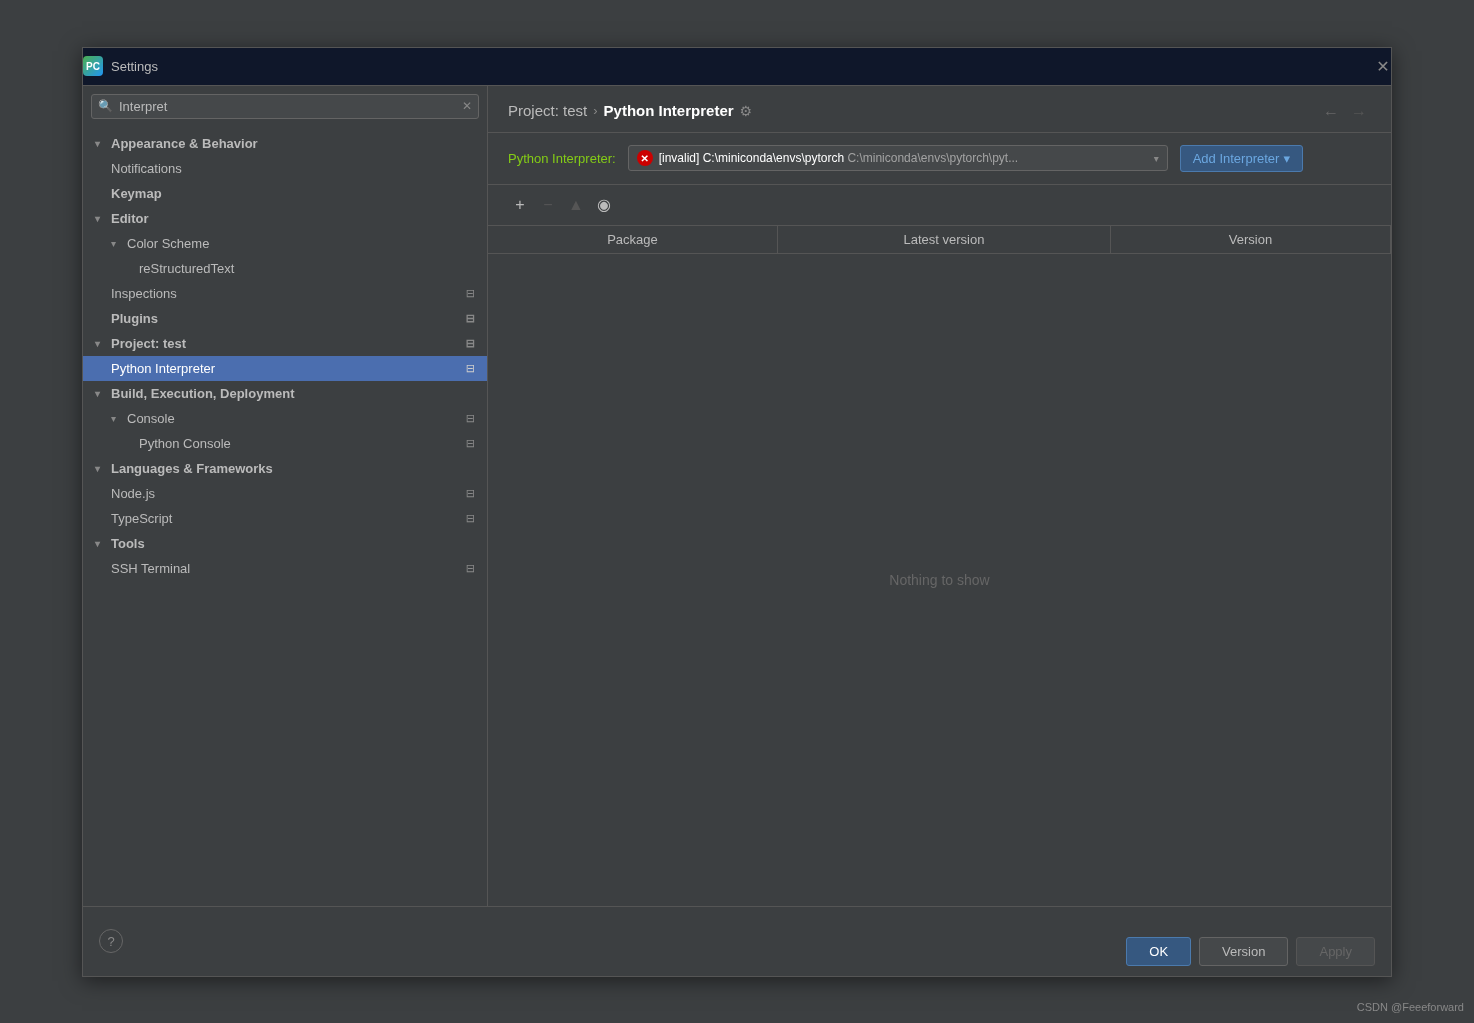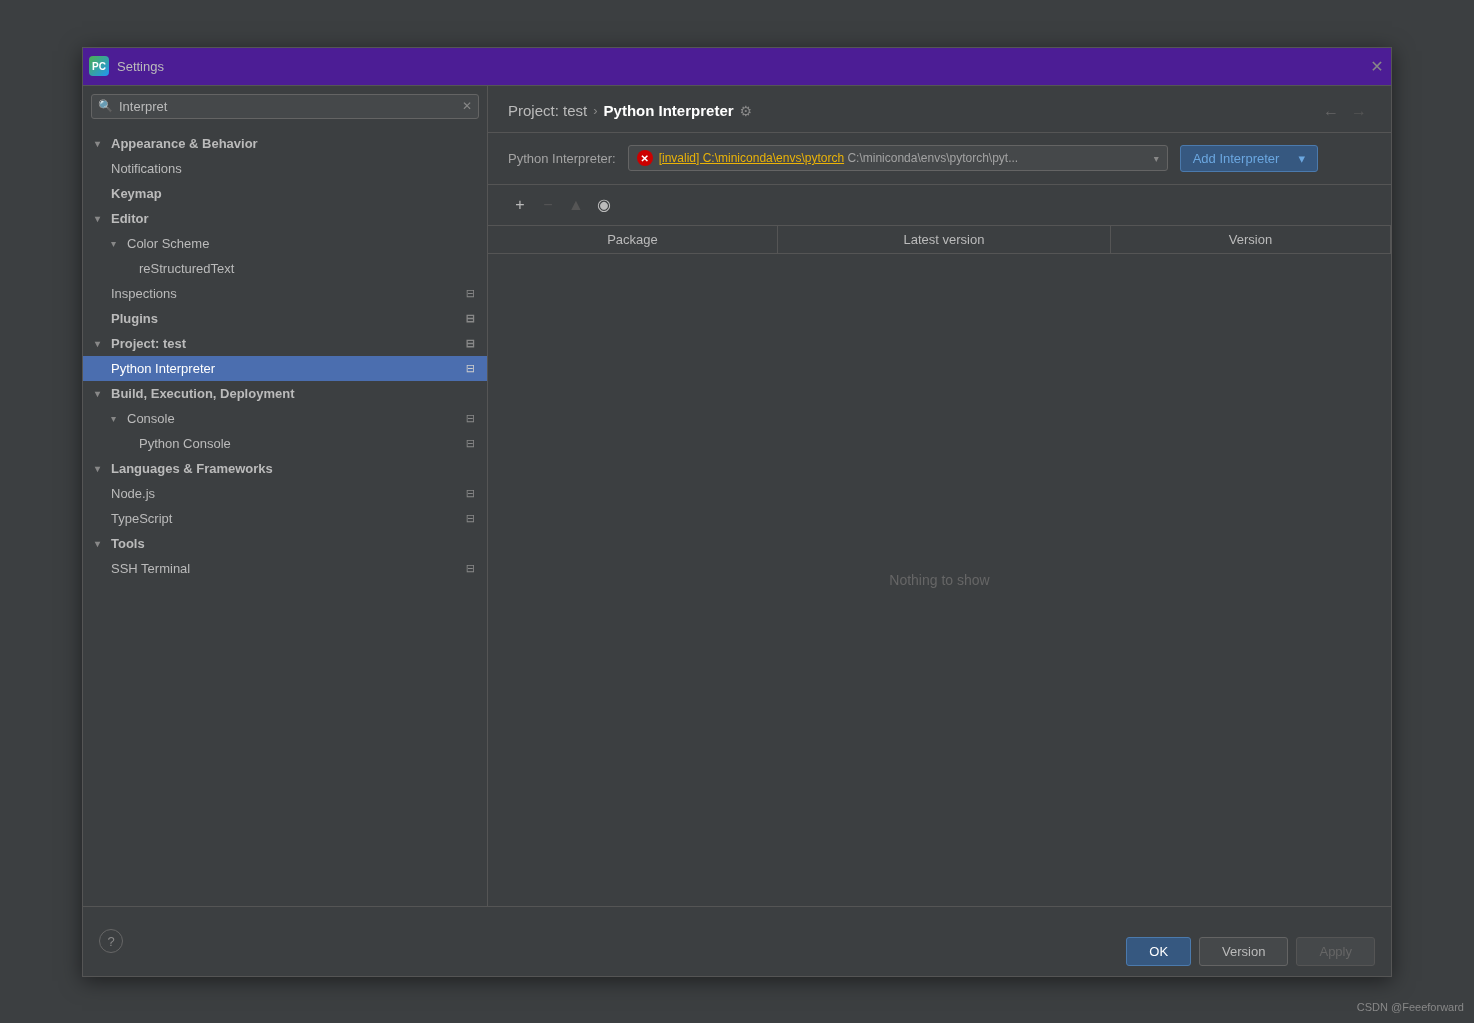--- a/index.html
+++ b/index.html
@@ -18,23 +18,23 @@
     .dialog {
       width: 1310px;
       height: 930px;
       background: #3c3f41;
       border: 1px solid #555555;
       display: flex;
       flex-direction: column;
       box-shadow: 0 4px 20px rgba(0,0,0,0.5);
     }
     .title-bar {
-      background: #4c1d95;
+      background: #0f172a;
       border-bottom: 1px solid #555;
-      padding: 8px 6px;
+      padding: 8px 0;
       display: flex;
       align-items: center;
       justify-content: space-between;
       height: 38px;
     }
     .title-bar-left {
       display: flex;
       align-items: center;
       gap: 8px;
     }
@@ -188,21 +188,21 @@
       padding: 2px 4px;
     }
     .interpreter-row {
       padding: 12px 20px;
       display: flex;
       align-items: center;
       gap: 12px;
       border-bottom: 1px solid #555;
     }
     .interpreter-label {
-      color: #a3a3a3;
+      color: #84cc16;
       font-size: 13px;
       white-space: nowrap;
     }
     .interpreter-dropdown {
       flex: 1;
       background: #45484a;
       border: 1px solid #646464;
       border-radius: 3px;
       padding: 4px 8px;
       display: flex;
@@ -226,40 +226,39 @@
     }
     .interpreter-text {
       color: #bbbbbb;
       font-size: 12px;
       overflow: hidden;
       text-overflow: ellipsis;
       white-space: nowrap;
       flex: 1;
     }
     .interpreter-text-bold {
-      color: #eab308;
+      color: #ffffff;
       font-weight: 500;
-      text-decoration: underline;
     }
     .dropdown-arrow {
       color: #888;
       font-size: 10px;
       margin-left: 4px;
     }
     .add-interpreter-btn {
       background: #365880;
       border: 1px solid #4b7aad;
       border-radius: 3px;
       color: #6ba7e0;
       padding: 5px 12px;
       cursor: pointer;
       font-size: 13px;
       display: flex;
       align-items: center;
-      gap: 19px;
+      gap: 4px;
       white-space: nowrap;
     }
     .toolbar {
       padding: 8px 20px;
       display: flex;
       align-items: center;
       gap: 4px;
       border-bottom: 1px solid #555;
     }
     .toolbar-btn {

